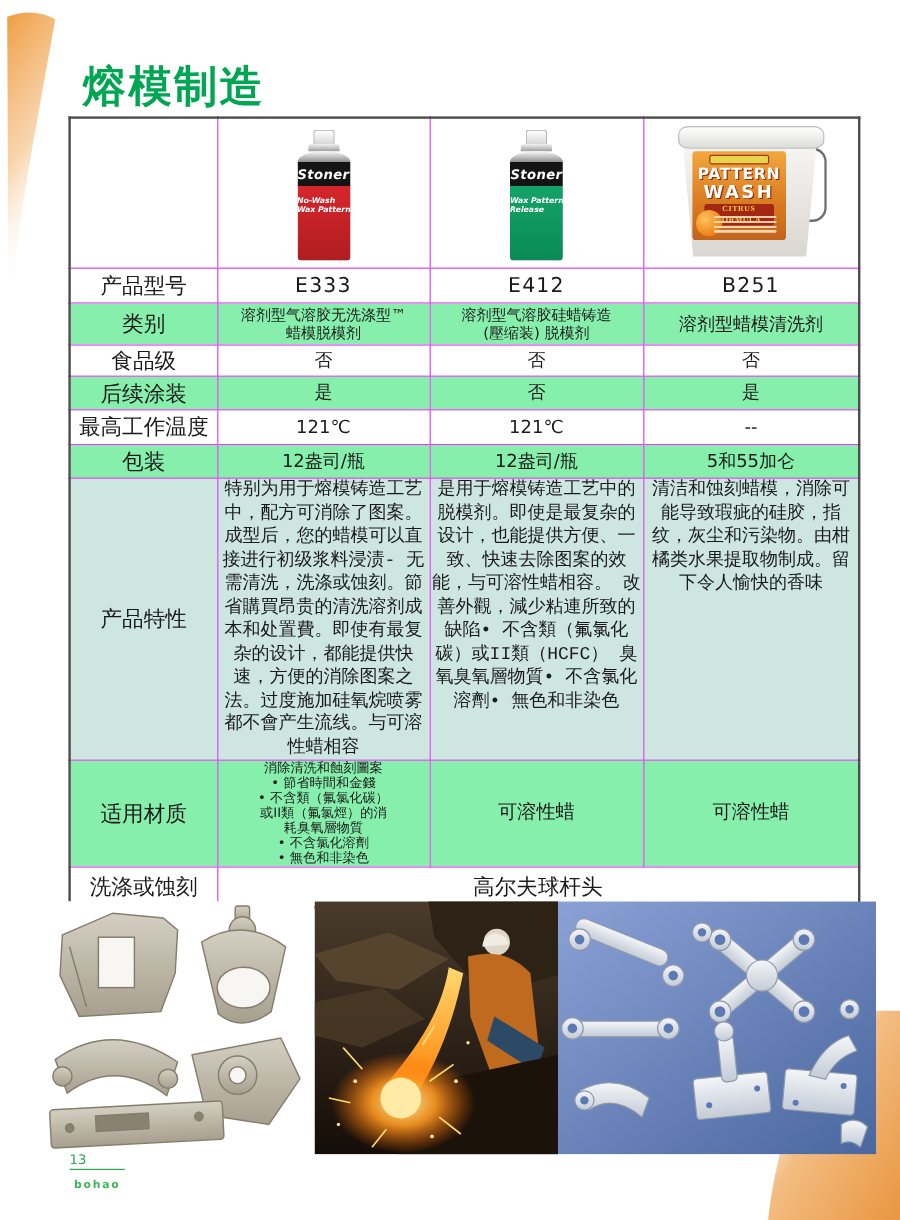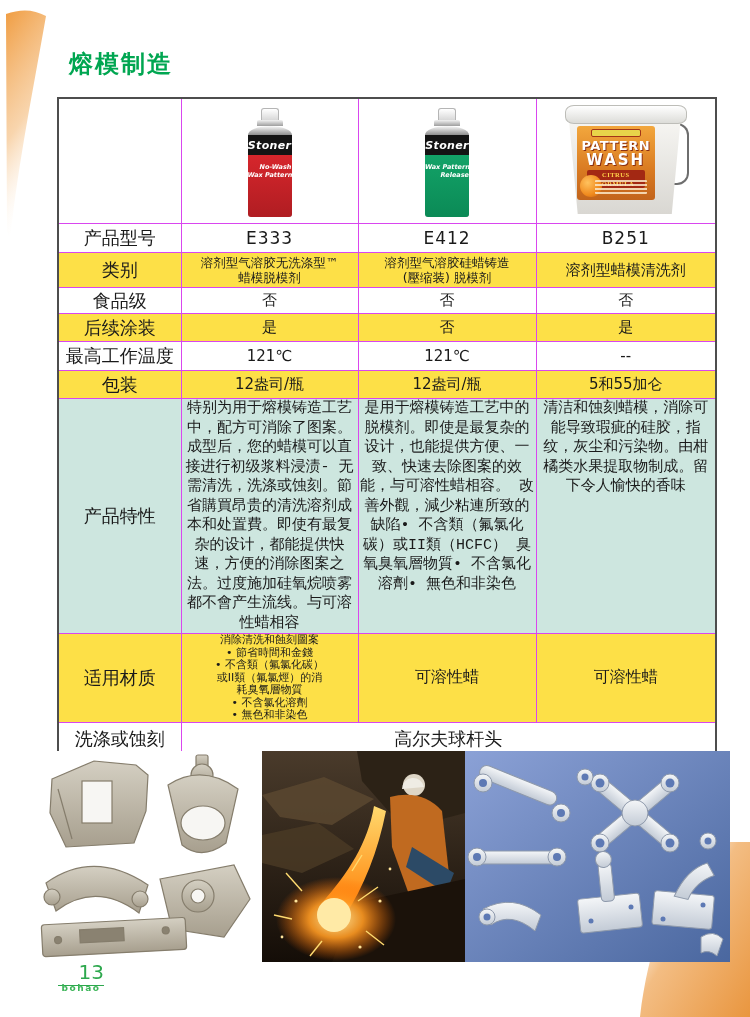--- a/index.html
+++ b/index.html
@@ -5,40 +5,40 @@
   html,body{margin:0;padding:0;background:#ffffff;}
   body{font-family:"DejaVu Sans","Liberation Sans",sans-serif;color:#1a1a1a;}
   .page{position:relative;width:750px;height:1017px;background:#fff;overflow:hidden;}
 
   
   .decor{position:absolute;pointer-events:none;}
   .decor-tl{left:0;top:0;}
   .decor-br{right:0;bottom:0;}
 
   
-  .title{position:absolute;left:69px;top:48px;font-size:24px;font-weight:bold;color:#00a651;letter-spacing:2px;}
+  .title{position:absolute;left:69px;top:48px;font-size:36px;font-weight:bold;color:#00a651;letter-spacing:2px;}
 
   
   table.spec{position:absolute;left:57px;top:97px;border-collapse:collapse;table-layout:fixed;background:#fff;}
   table.spec{border:2px solid #4d4d4d;}
   table.spec td{border:1px solid #d946ef;padding:0;vertical-align:middle;text-align:center;overflow:hidden;}
   col.c0{width:123px;} col.c1{width:177px;} col.c2{width:178px;} col.c3{width:180px;}
 
   tr.r-img td{height:124px;vertical-align:bottom;}
   tr.r-model td{height:28px;}
   tr.r-cat td{height:34px;}
   tr.r-food td{height:25px;}
   tr.r-coat td{height:27px;}
   tr.r-temp td{height:28px;}
   tr.r-pack td{height:27px;}
   tr.r-feat td{height:224px;vertical-align:top;}
   tr.r-mat td{height:83px;}
   tr.r-app td{height:32px;}
 
-  .purple{background:#fde047;}
+  .purple{background:#86efac;}
   .teal{background:#cde6df;}
 
   td.lbl{font-size:18px;}
   td.val{font-size:15px;}
   td.model{font-size:17px;letter-spacing:1px;}
   td.cat-s{font-size:12.5px;line-height:15px;text-align:left;padding:2px 4px;white-space:pre-line;}
   td.cat-b{font-size:15px;}
   td.feat{font-size:15px;line-height:19.5px;text-align:justify;padding:3px 5px 0 5px;font-family:Liberation Mono, monospace;}
   td.mat-s{font-size:11px;line-height:12.5px;text-align:left;padding:2px 6px;white-space:pre-line;}
   td.mat-b{font-size:16px;}
@@ -47,21 +47,21 @@
   
   .can{width:48px;margin:0 auto 6px auto;position:relative;}
   .can .cap{width:16px;height:11px;margin:0 auto;background:linear-gradient(#ffffff,#d8d8d8);border:1px solid #b5b5b5;border-bottom:none;border-radius:3px 3px 0 0;}
   .can .neck{width:26px;height:6px;margin:0 auto;background:linear-gradient(#f2f2f2,#9e9e9e);border-radius:2px 2px 0 0;}
   .can .shoulder{width:44px;height:9px;margin:0 auto;background:linear-gradient(#fafafa,#8f8f8f);border-radius:22px 22px 0 0/9px 9px 0 0;}
   .can .body{width:44px;height:82px;margin:0 auto;border-radius:0 0 3px 3px;overflow:hidden;box-shadow:inset -7px 0 8px rgba(0,0,0,.35),inset 5px 0 7px rgba(255,255,255,.45);}
   .can .band{height:20px;background:#141414;color:#fff;font-style:italic;font-weight:bold;font-size:11px;display:flex;align-items:center;justify-content:center;letter-spacing:.3px;}
   .can .lab{height:62px;padding-top:8px;box-sizing:border-box;}
   .can .lab.red{background:linear-gradient(#d6262c,#b01d22);}
   .can .lab.green{background:linear-gradient(#13a368,#0b8a56);}
-  .can .l1,.can .l2{color:#fff;font-style:italic;font-weight:bold;font-size:6.5px;line-height:8px;text-align:right;white-space:nowrap;}
+  .can .l1,.can .l2{color:#fff;font-style:italic;font-weight:bold;font-size:6.5px;line-height:8px;text-align:left;white-space:nowrap;}
 
   
   .bucket{width:122px;height:112px;margin:0 auto 6px auto;position:relative;}
   .bucket .b-handle{position:absolute;right:-2px;top:18px;width:14px;height:58px;border:2px solid #6e6e6e;border-left:none;border-radius:0 12px 12px 0;}
   .bucket .b-lid{position:absolute;left:0;top:0;width:120px;height:17px;background:linear-gradient(#ffffff,#dcdcd8);border:1px solid #bdbdb8;border-radius:9px/7px;z-index:2;}
   .bucket .b-body{position:absolute;left:4px;top:13px;width:112px;height:96px;background:linear-gradient(#f7f6f3,#d9d7d2);clip-path:polygon(0% 0%,100% 0%,92% 100%,8% 100%);}
   .bucket .b-label{position:absolute;left:8px;top:8px;right:26px;height:74px;background:linear-gradient(#f2a73d,#d97a21 60%,#c2641c);border-radius:3px;overflow:hidden;}
   .bucket .b-strip{height:6px;margin:3px 14px 2px 14px;background:#e8d44a;border:1px solid #a33517;border-radius:2px;}
   .bucket .b-t1{font-size:13px;font-weight:bold;color:#fff;text-align:center;letter-spacing:.5px;line-height:14px;text-shadow:1px 1px 0 #8a2f12;}
   .bucket .b-t2{font-size:15px;font-weight:bold;color:#fff;text-align:center;letter-spacing:2px;line-height:15px;text-shadow:1px 1px 0 #8a2f12;}
@@ -70,21 +70,21 @@
   .bucket .b-fine{position:absolute;right:8px;bottom:6px;width:52px;height:14px;background:repeating-linear-gradient(#fbe7c8 0 2px,transparent 2px 4px);opacity:.85;border-radius:1px;}
 
   
   .photo{position:absolute;top:751px;height:211px;overflow:hidden;}
   .photo svg{display:block;}
   .ph-cast{left:36px;width:226px;background:#fff;}
   .ph-foundry{left:262px;width:203px;}
   .ph-parts{left:465px;width:265px;}
 
   
-  .pagenum{position:absolute;left:58px;top:960px;width:46px;text-align:right;font-size:20px;color:#2ea84e;border-bottom:1.5px solid #2ea84e;padding-bottom:1px;}
+  .pagenum{position:absolute;left:58px;top:960px;width:46px;text-align:left;font-size:11px;color:#2ea84e;border-bottom:1.5px solid #2ea84e;padding-bottom:1px;}
   .brandlogo{position:absolute;left:56px;top:983px;width:50px;text-align:center;font-size:9px;font-weight:bold;letter-spacing:1.5px;color:#3cb558;}
 </style>
 </head>
 <body>
 
 <div class="page">
 
   <svg class="decor decor-tl" width="60" height="250" viewBox="0 0 60 250">
     <defs>
       <linearGradient id="gtl" x1="0" y1="0" x2="0.25" y2="1">

